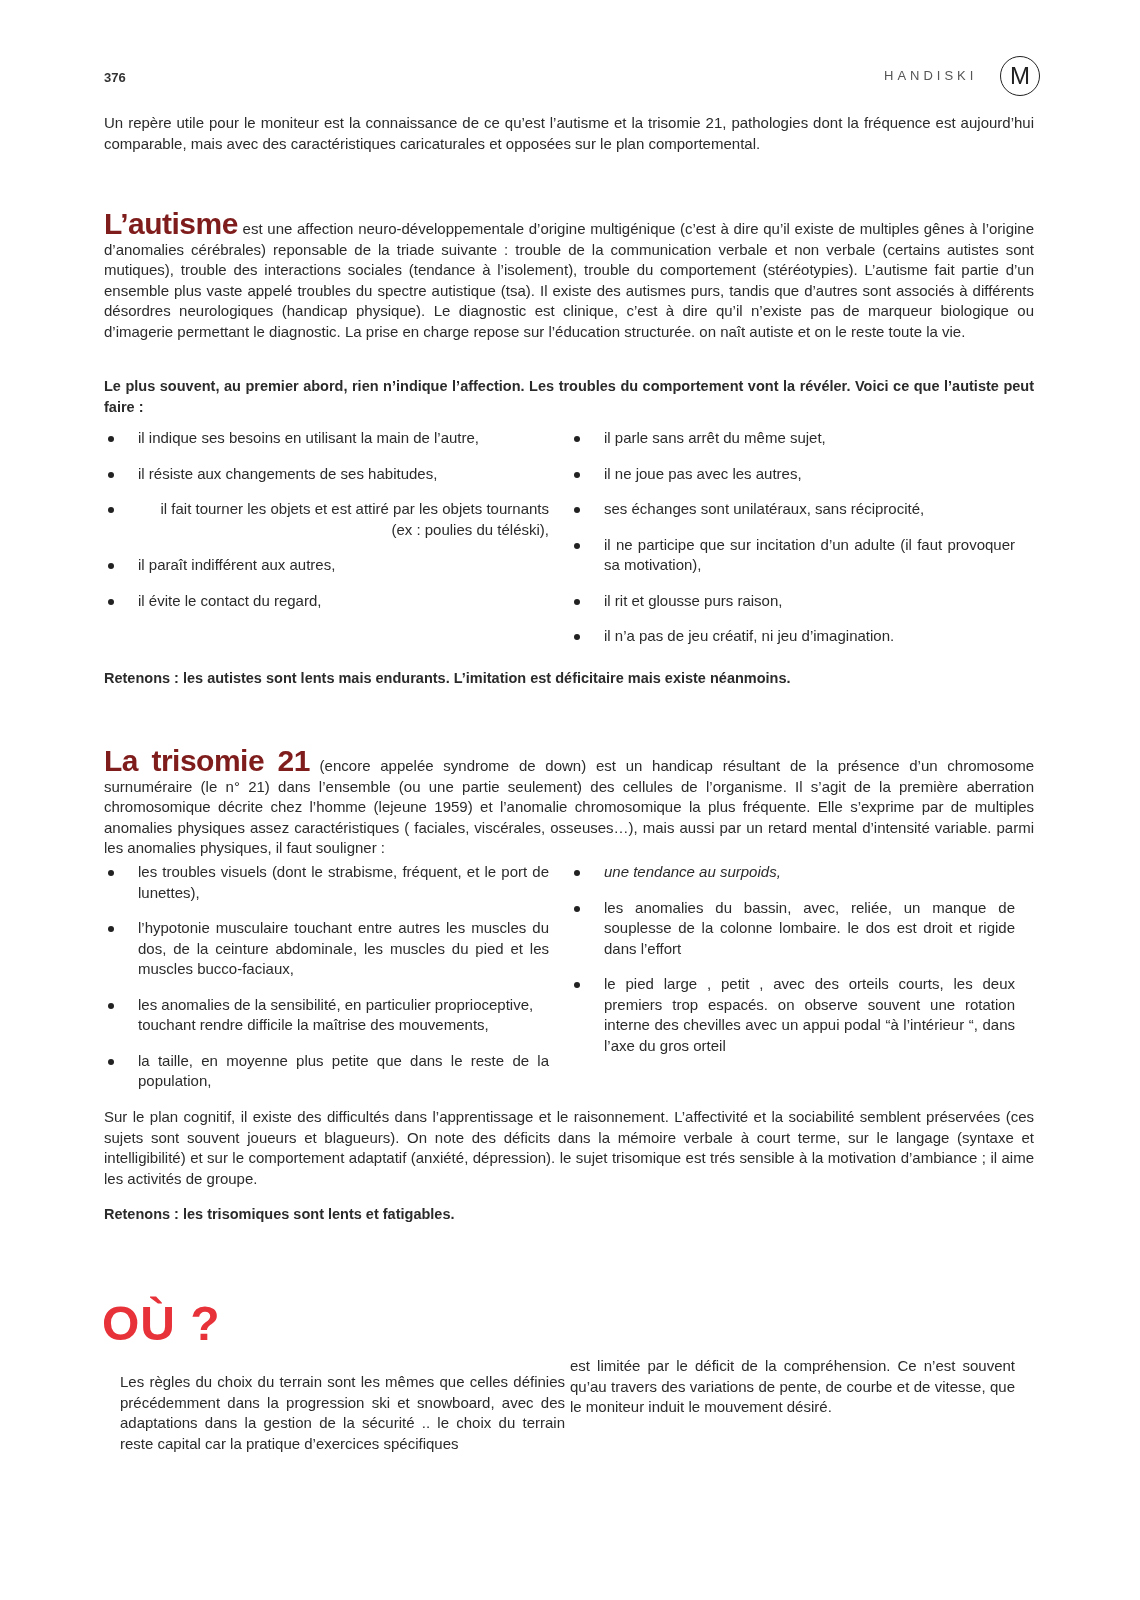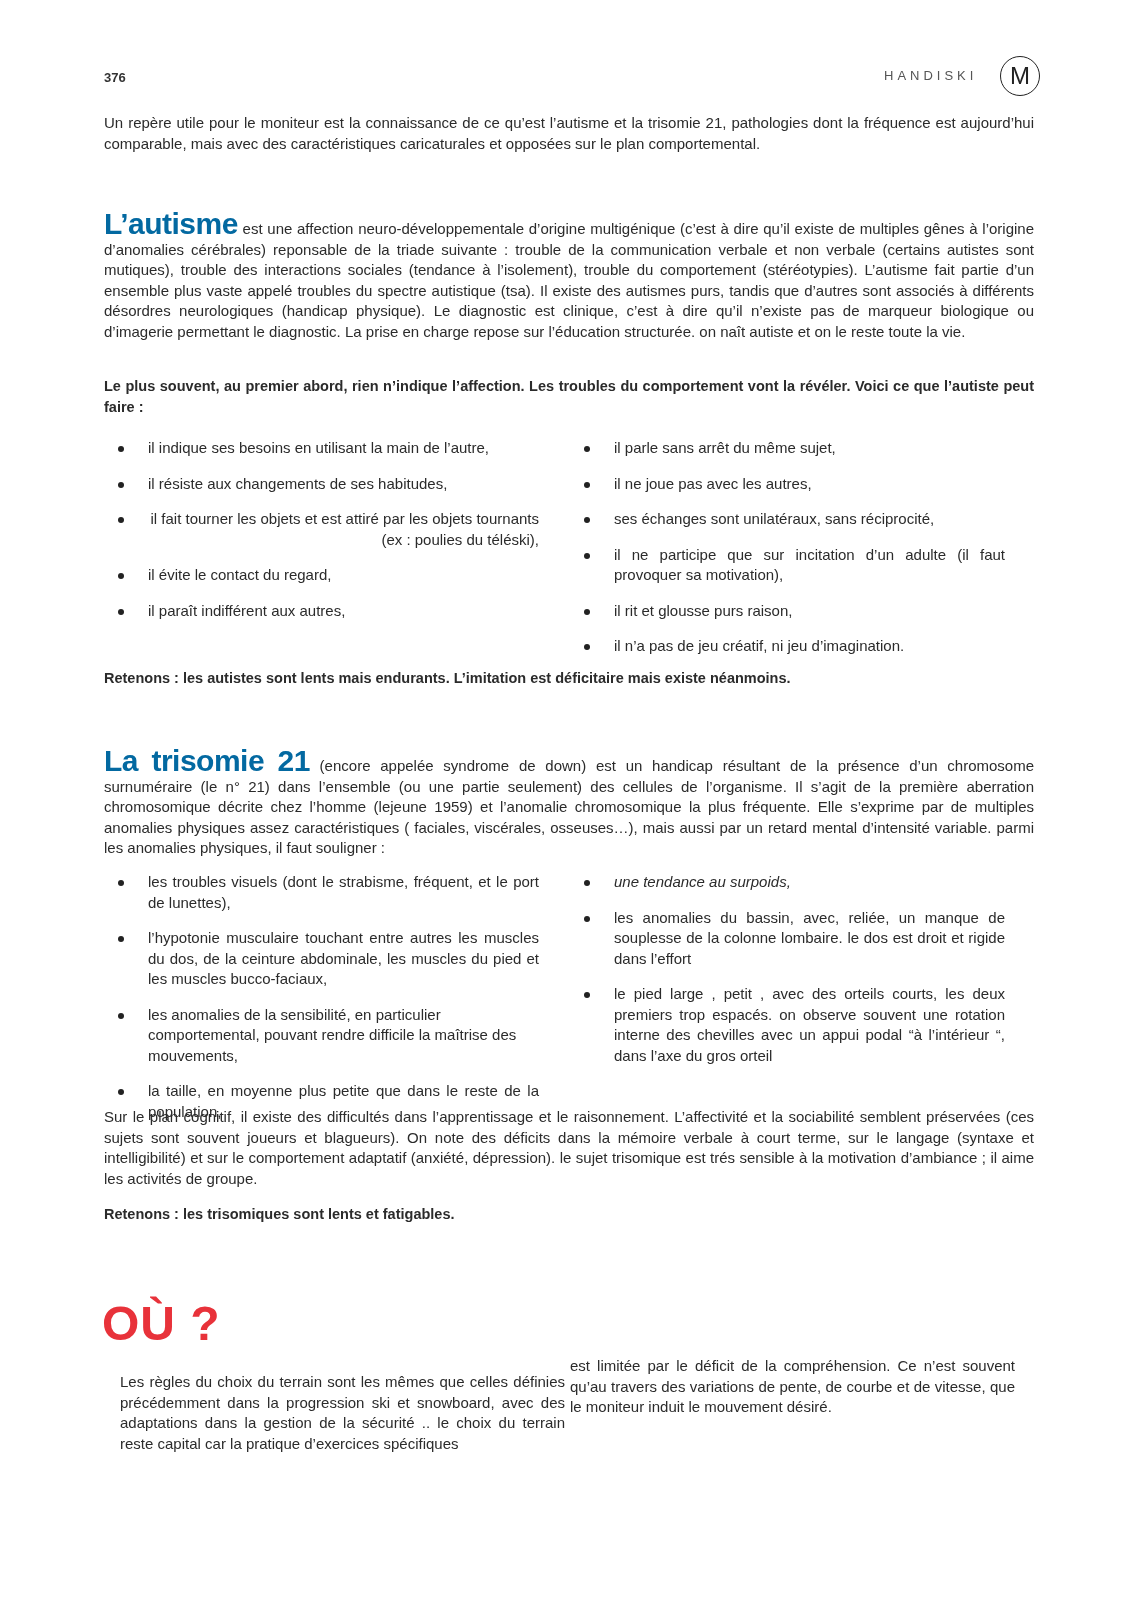--- a/index.html
+++ b/index.html
@@ -5,24 +5,24 @@
   html, body { margin: 0; padding: 0; background: #ffffff; }
   body { width: 1140px; height: 1600px; position: relative; overflow: hidden;
          font-family: "Liberation Sans", sans-serif; color: #2b2b2b; }
   .page { position: absolute; left: 0; top: 0; width: 1140px; height: 1600px; }
   .page-number { position: absolute; left: 104px; top: 70px; font-size: 13px; font-weight: bold; color: #333; }
   .brand { position: absolute; left: 884px; top: 68px; font-size: 13px; letter-spacing: 4px; color: #555; }
   .brand-logo { position: absolute; left: 1000px; top: 56px; width: 40px; height: 40px; border: 1.5px solid #222;
                 border-radius: 50%; box-sizing: border-box; text-align: center; line-height: 38px; font-size: 24px; color: #222; }
   .text { position: absolute; left: 104px; width: 930px; font-size: 15px; line-height: 20.5px; text-align: justify; }
   .text.bold { font-weight: bold; font-size: 14.5px; }
-  .red-title { color: #0369a1; font-weight: bold; }
+  .red-title { color: #7f1d1d; font-weight: bold; }
   .red-inline { font-size: 30px; line-height: 22px; letter-spacing: -0.5px; }
   .col { position: absolute; font-size: 15px; line-height: 20.5px; text-align: justify; }
-  .bullet { position: relative; padding-left: 34px; margin: 10px; }
+  .bullet { position: relative; padding-left: 34px; margin: 0; }
   .bullet::before { content: ""; position: absolute; left: 4px; top: 8px; width: 6px; height: 6px; border-radius: 50%; background: #222; }
   .ou-title { position: absolute; left: 102px; top: 1296px; font-size: 48px; font-weight: bold; color: #e8323a; letter-spacing: 1px; }
 </style>
 </head>
 <body>
 
 <div class="page">
 
   <div class="page-number">376</div>
   <div class="brand">HANDISKI</div>
@@ -33,43 +33,43 @@
   <p class="text" style="top:213px; margin:0;">
     <span class="red-title red-inline">L’autisme</span><span> est une affection neuro-développementale d’origine multigénique (c’est à dire qu’il existe de multiples gênes à l’origine d’anomalies cérébrales) reponsable de la triade suivante : trouble de la communication verbale et non verbale (certains autistes sont mutiques), trouble des interactions sociales (tendance à l’isolement), trouble du comportement (stéréotypies). L’autisme fait partie d’un ensemble plus vaste appelé troubles du spectre autistique (tsa). Il existe des autismes purs, tandis que d’autres sont associés  à différents désordres neurologiques (handicap physique). Le diagnostic est clinique, c’est à dire qu’il n’existe pas de marqueur biologique ou d’imagerie permettant le diagnostic. La prise en charge repose sur l’éducation structurée. on naît autiste et on le reste toute la vie.</span>
   </p>
 
   <p class="text bold" style="top:376px; margin:0;">Le plus souvent, au premier abord, rien n’indique l’affection. Les troubles du comportement vont la révéler. Voici ce que l’autiste peut faire :</p>
 
   <div class="col" style="left:104px; top:428px; width:445px;">
     <p class="bullet" style="margin-bottom:15px;">il indique ses besoins en utilisant la main de l’autre,</p>
     <p class="bullet" style="margin-bottom:15px;">il résiste aux changements de ses habitudes,</p>
     <p class="bullet" style="margin-bottom:15px; text-align:right;">il fait tourner les objets et est attiré par les objets tournants (ex : poulies du téléski),</p>
+    <p class="bullet" style="margin-bottom:15px;">il paraît indifférent aux autres,</p>
     <p class="bullet" style="margin-bottom:15px;">il évite le contact du regard,</p>
-    <p class="bullet" style="margin-bottom:15px;">il paraît indifférent aux autres,</p>
   </div>
 
   <div class="col" style="left:570px; top:428px; width:445px;">
     <p class="bullet" style="margin-bottom:15px;">il parle sans arrêt du même sujet,</p>
     <p class="bullet" style="margin-bottom:15px;">il ne joue pas avec les autres,</p>
     <p class="bullet" style="margin-bottom:15px;">ses échanges sont unilatéraux, sans réciprocité,</p>
     <p class="bullet" style="margin-bottom:15px;">il ne participe que sur incitation d’un adulte (il faut provoquer sa motivation),</p>
     <p class="bullet" style="margin-bottom:15px;">il rit et glousse purs raison,</p>
     <p class="bullet">il n’a pas de jeu créatif, ni jeu d’imagination.</p>
   </div>
 
   <p class="text bold" style="top:668px; margin:0;">Retenons : les autistes sont lents mais endurants. L’imitation est déficitaire mais existe néanmoins.</p>
 
   <p class="text" style="top:750px; margin:0;">
     <span class="red-title red-inline">La trisomie 21</span><span> (encore appelée syndrome de down) est un handicap résultant de la présence d’un chromosome surnuméraire (le n° 21) dans l’ensemble (ou une partie seulement) des cellules de l’organisme. Il s’agit de la première aberration chromosomique décrite chez l’homme (lejeune 1959) et l’anomalie chromosomique la plus fréquente. Elle s’exprime par de multiples anomalies physiques assez caractéristiques  ( faciales, viscérales, osseuses…), mais aussi par un retard mental d’intensité variable. parmi les anomalies physiques, il faut souligner :</span>
   </p>
 
   <div class="col" style="left:104px; top:862px; width:445px;">
     <p class="bullet" style="margin-bottom:15px;">les troubles visuels (dont le strabisme, fréquent, et le port de lunettes),</p>
     <p class="bullet" style="margin-bottom:15px;">l’hypotonie musculaire touchant entre autres les muscles du dos, de la ceinture abdominale, les muscles du pied et les muscles bucco-faciaux,</p>
-    <p class="bullet" style="margin-bottom:15px; text-align:left;">les anomalies de la sensibilité, en particulier comportemental, pouvant rendre difficile la maîtrise des mouvements,</p>
+    <p class="bullet" style="margin-bottom:15px; text-align:left;">les anomalies de la sensibilité, en particulier proprioceptive, touchant rendre difficile la maîtrise des mouvements,</p>
     <p class="bullet">la taille,  en moyenne plus petite que dans le reste de la population,</p>
   </div>
 
   <div class="col" style="left:570px; top:862px; width:445px;">
     <p class="bullet" style="margin-bottom:15px;font-style:italic;">une tendance au surpoids,</p>
     <p class="bullet" style="margin-bottom:15px;">les anomalies du bassin, avec, reliée, un manque de souplesse de la colonne lombaire. le dos est droit et rigide dans l’effort</p>
     <p class="bullet">le pied  large , petit , avec des orteils courts, les deux premiers trop espacés. on observe souvent une rotation interne des chevilles avec un appui podal “à l’intérieur “, dans l’axe du gros orteil</p>
   </div>
 
   <p class="text" style="top:1107px; margin:0;">Sur le plan cognitif, il existe des difficultés dans l’apprentissage et le raisonnement. L’affectivité et la sociabilité semblent préservées (ces sujets sont souvent joueurs et blagueurs). On note des déficits dans la mémoire verbale à court terme, sur le langage (syntaxe et intelligibilité) et sur le comportement adaptatif (anxiété, dépression). le sujet trisomique est trés sensible à la motivation d’ambiance ; il aime les activités de groupe.</p>

